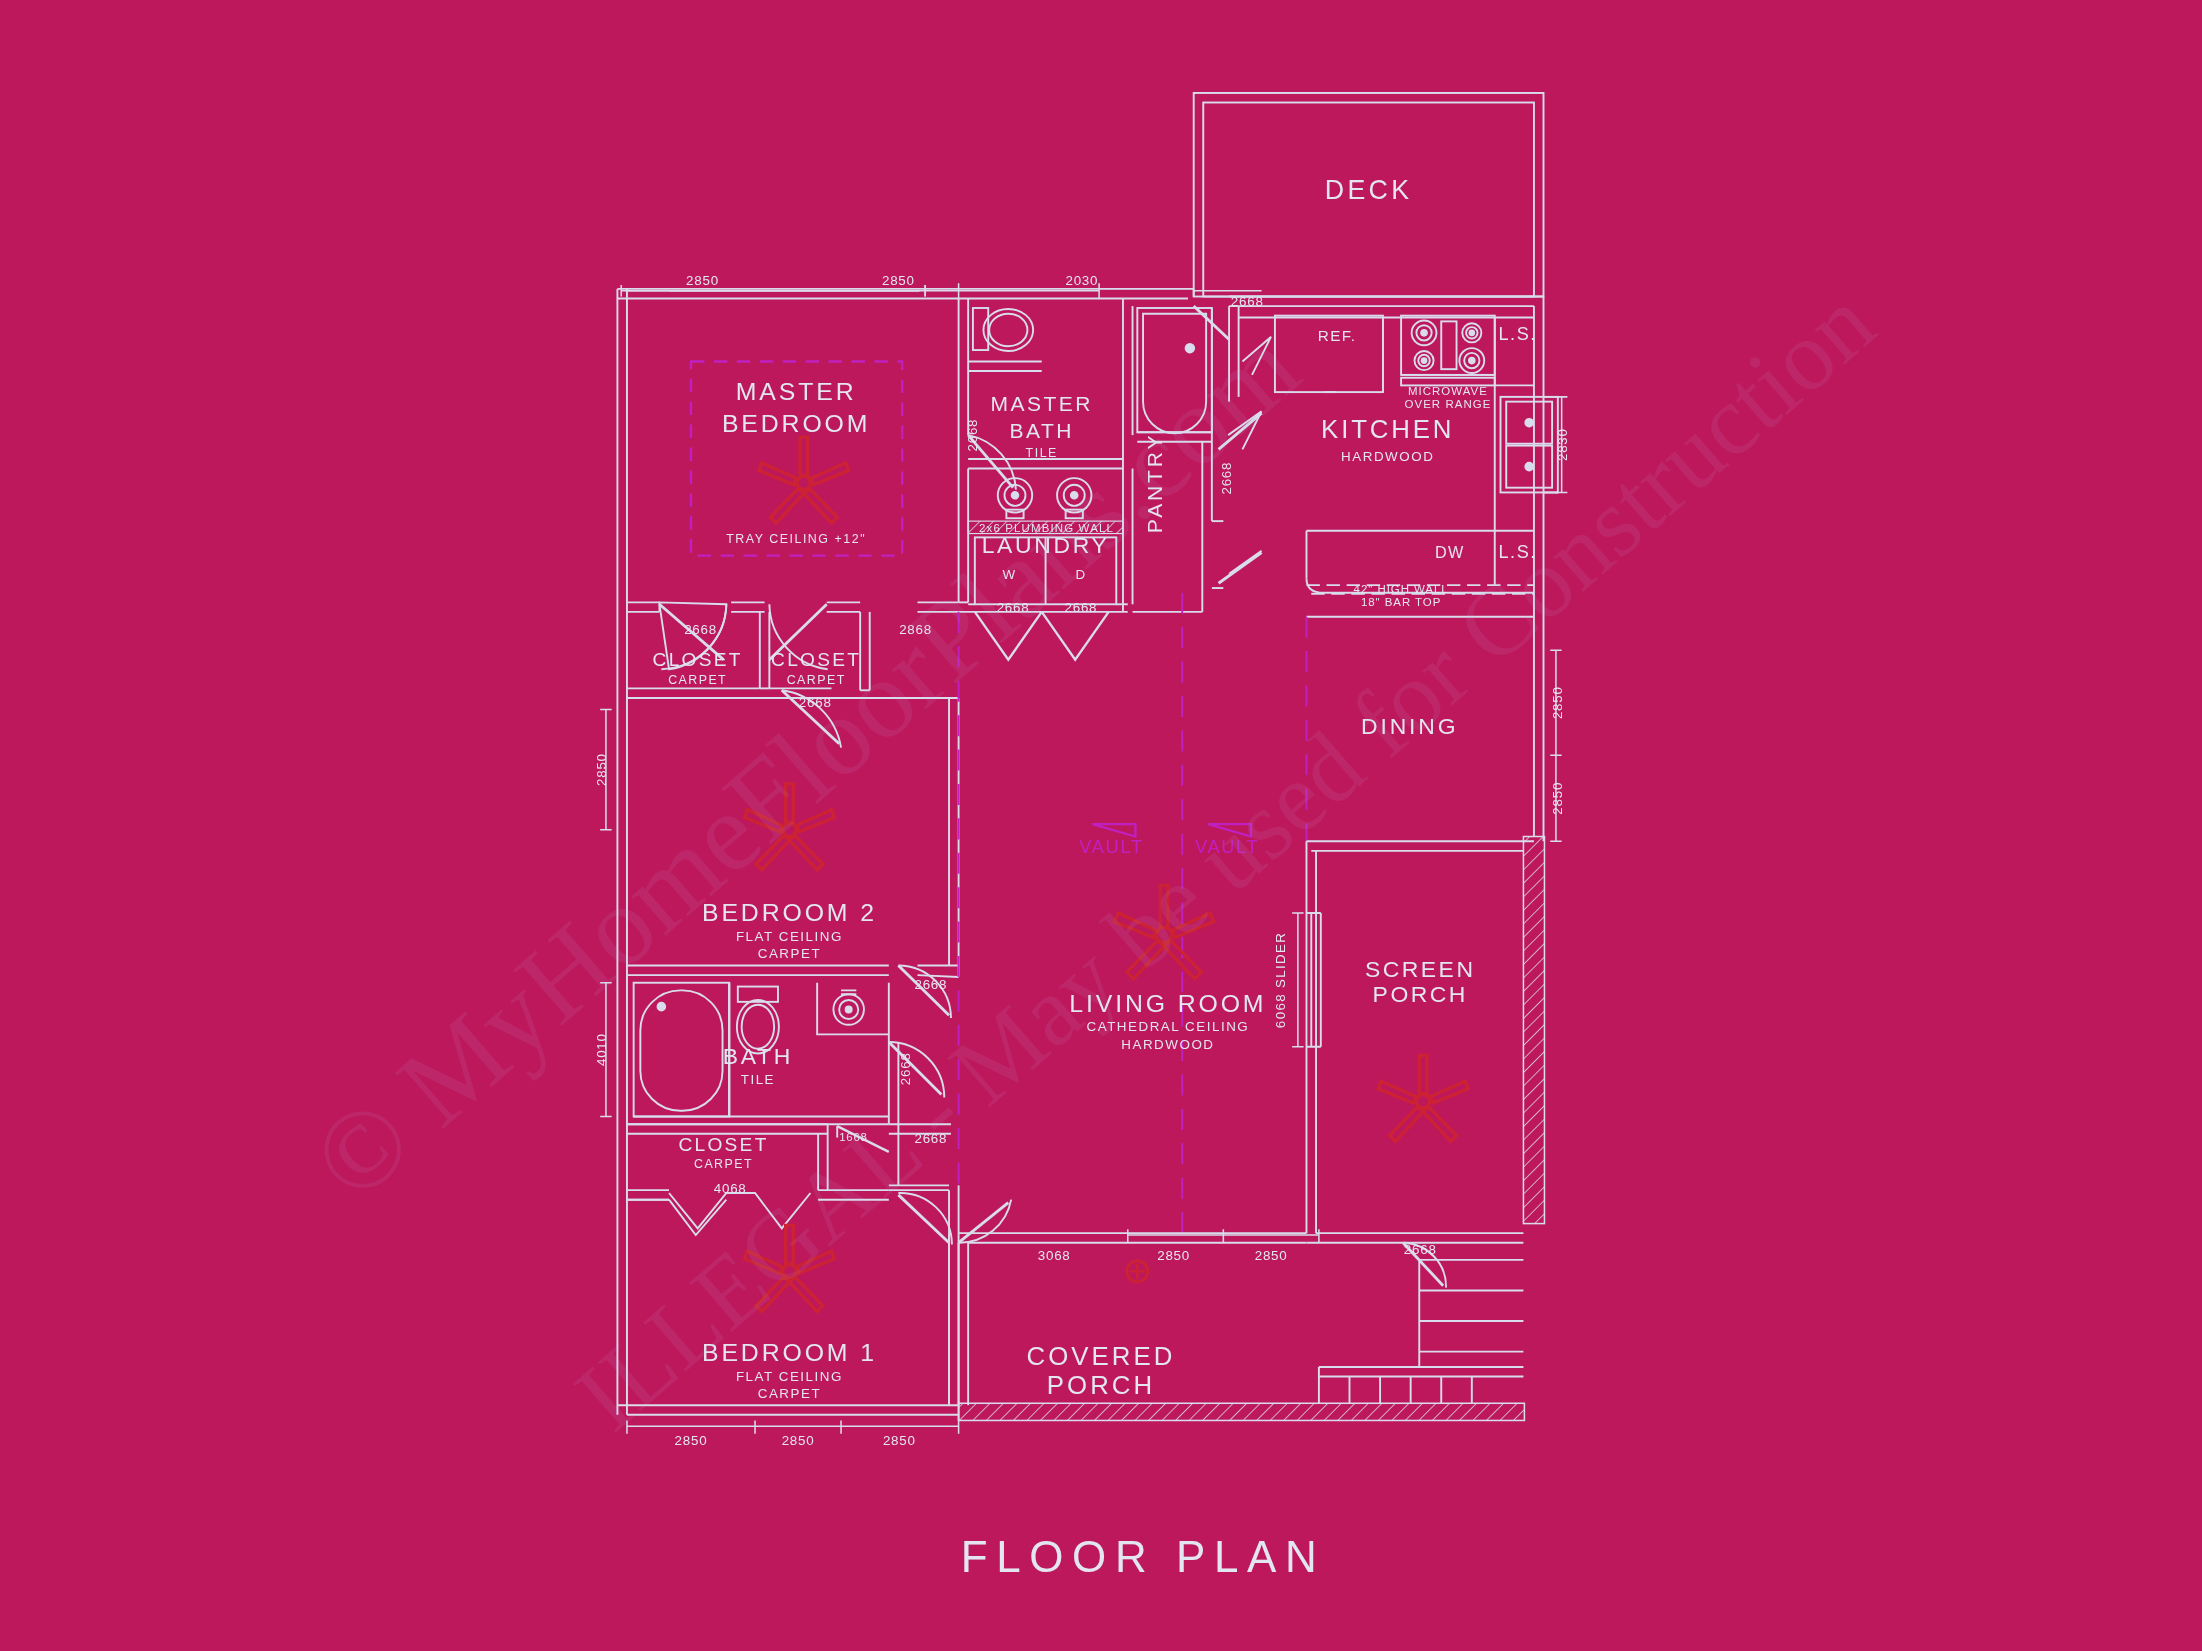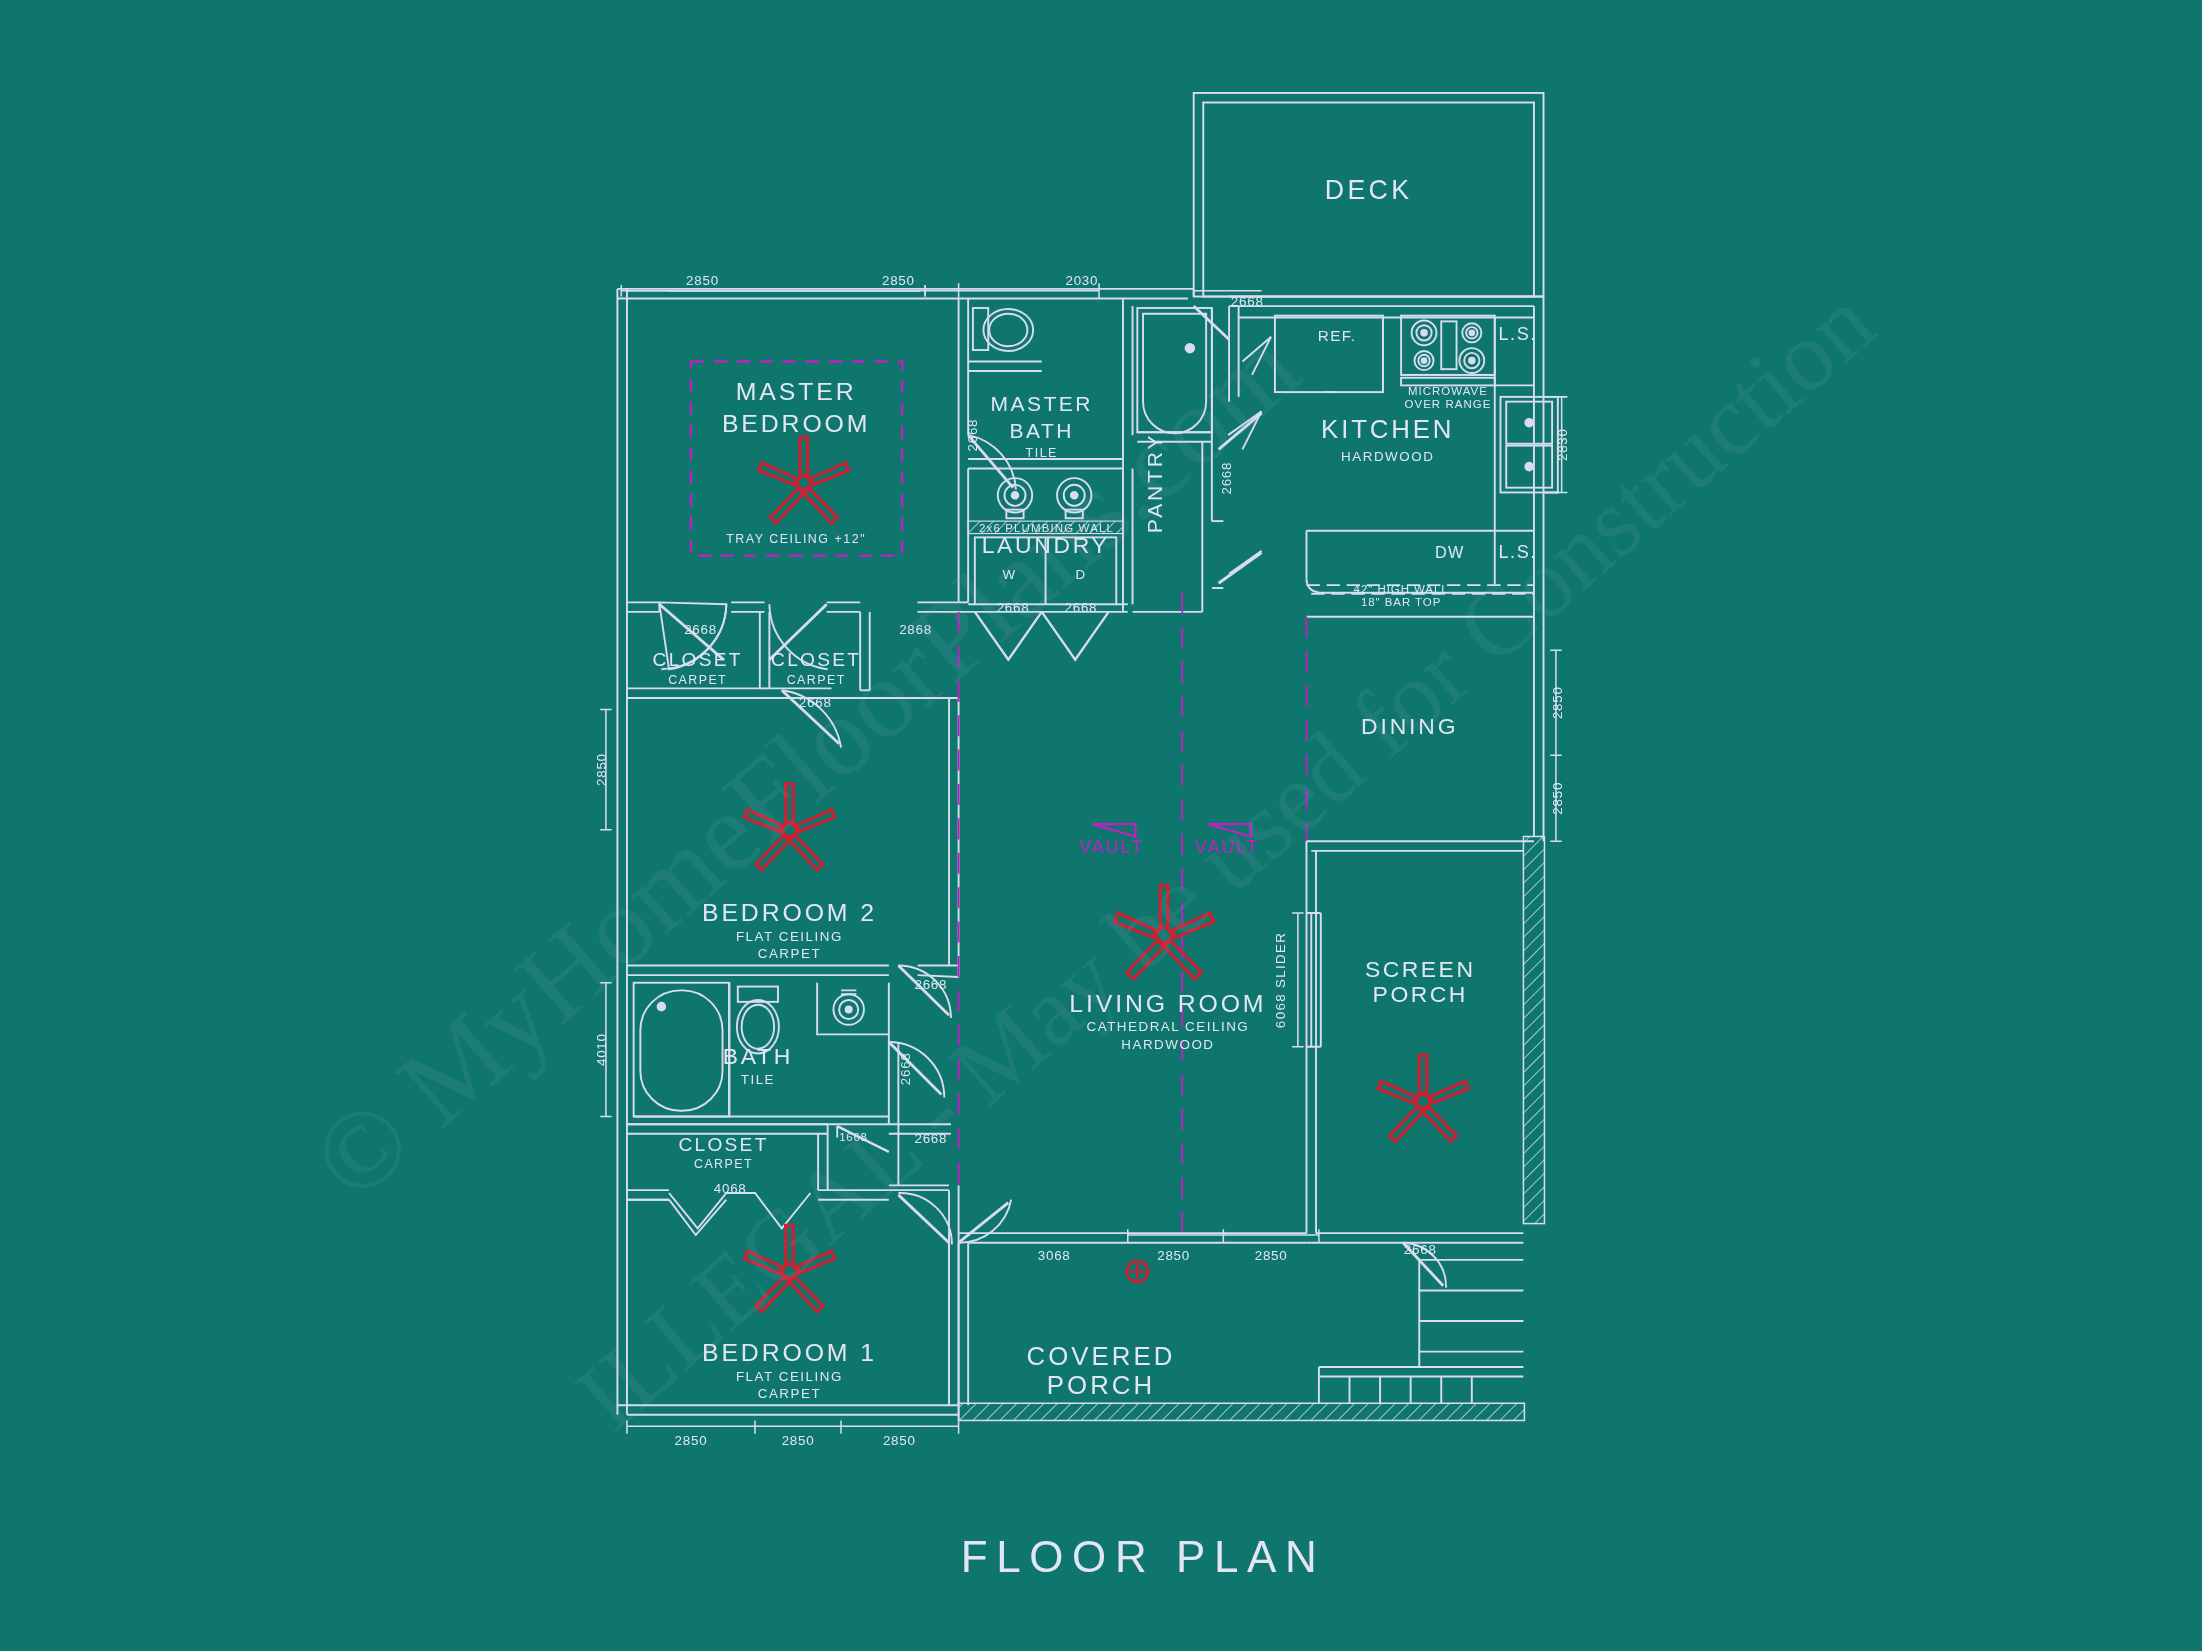--- a/index.html
+++ b/index.html
@@ -13,21 +13,21 @@
     height: 1652px;
     position: relative;
     overflow: hidden;
     font-family: "Liberation Sans", sans-serif;
   }
   #stage {
     position: absolute;
     inset: 0;
     width: 2202px;
     height: 1652px;
-    background: #0f766e;
+    background: #be185d;
   }
   svg#plan {
     position: absolute;
     left: 0; top: 0;
     width: 2202px;
     height: 1652px;
     display: block;
   }
   .wm {
     position: absolute;

